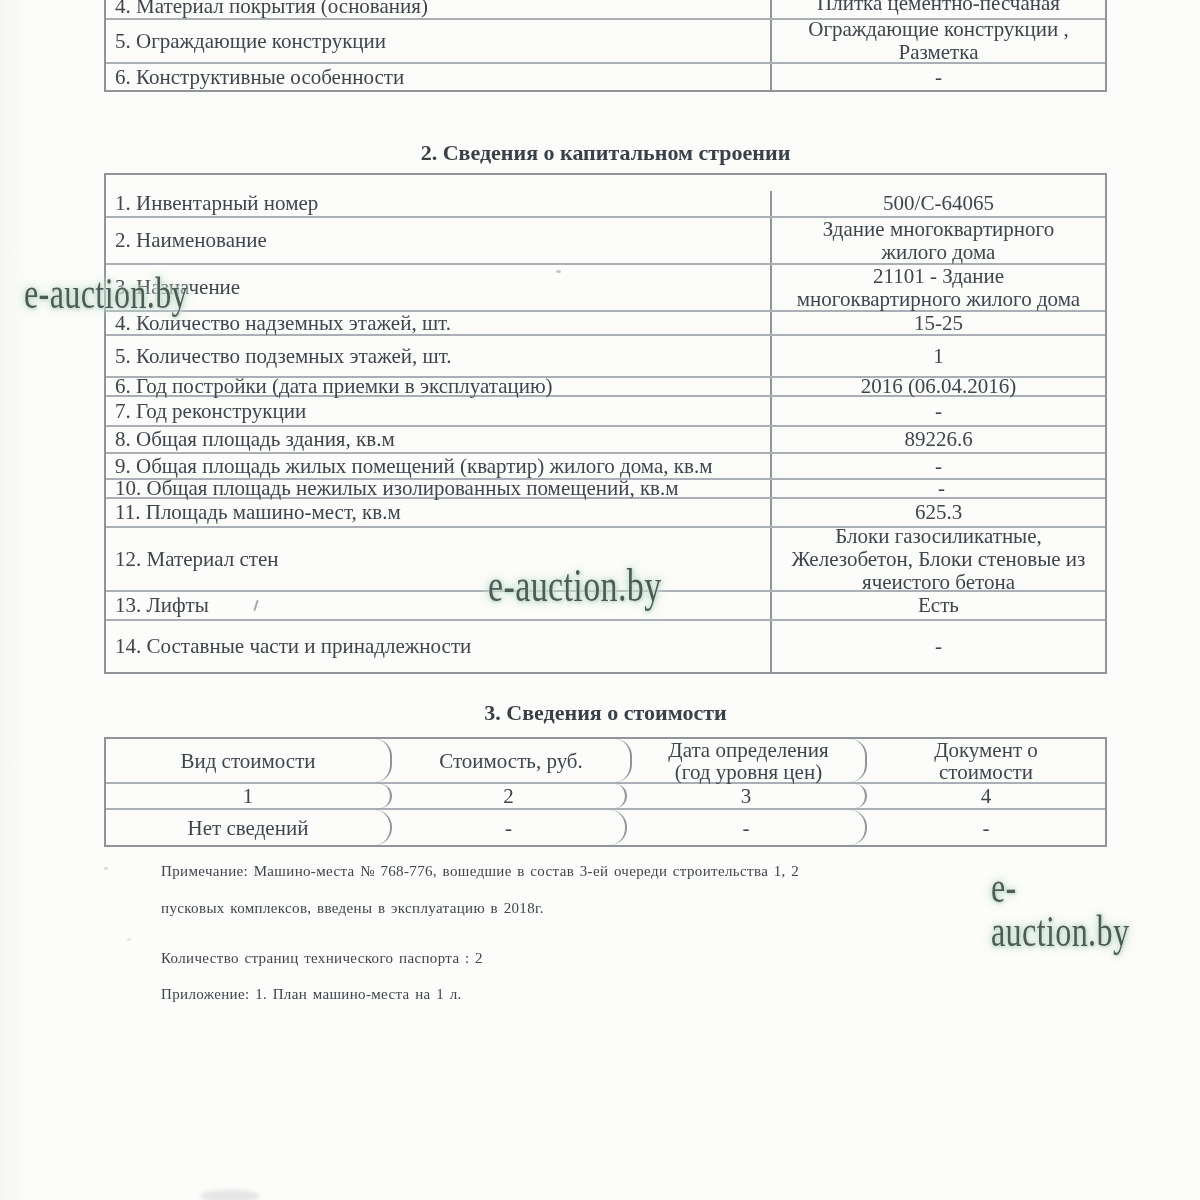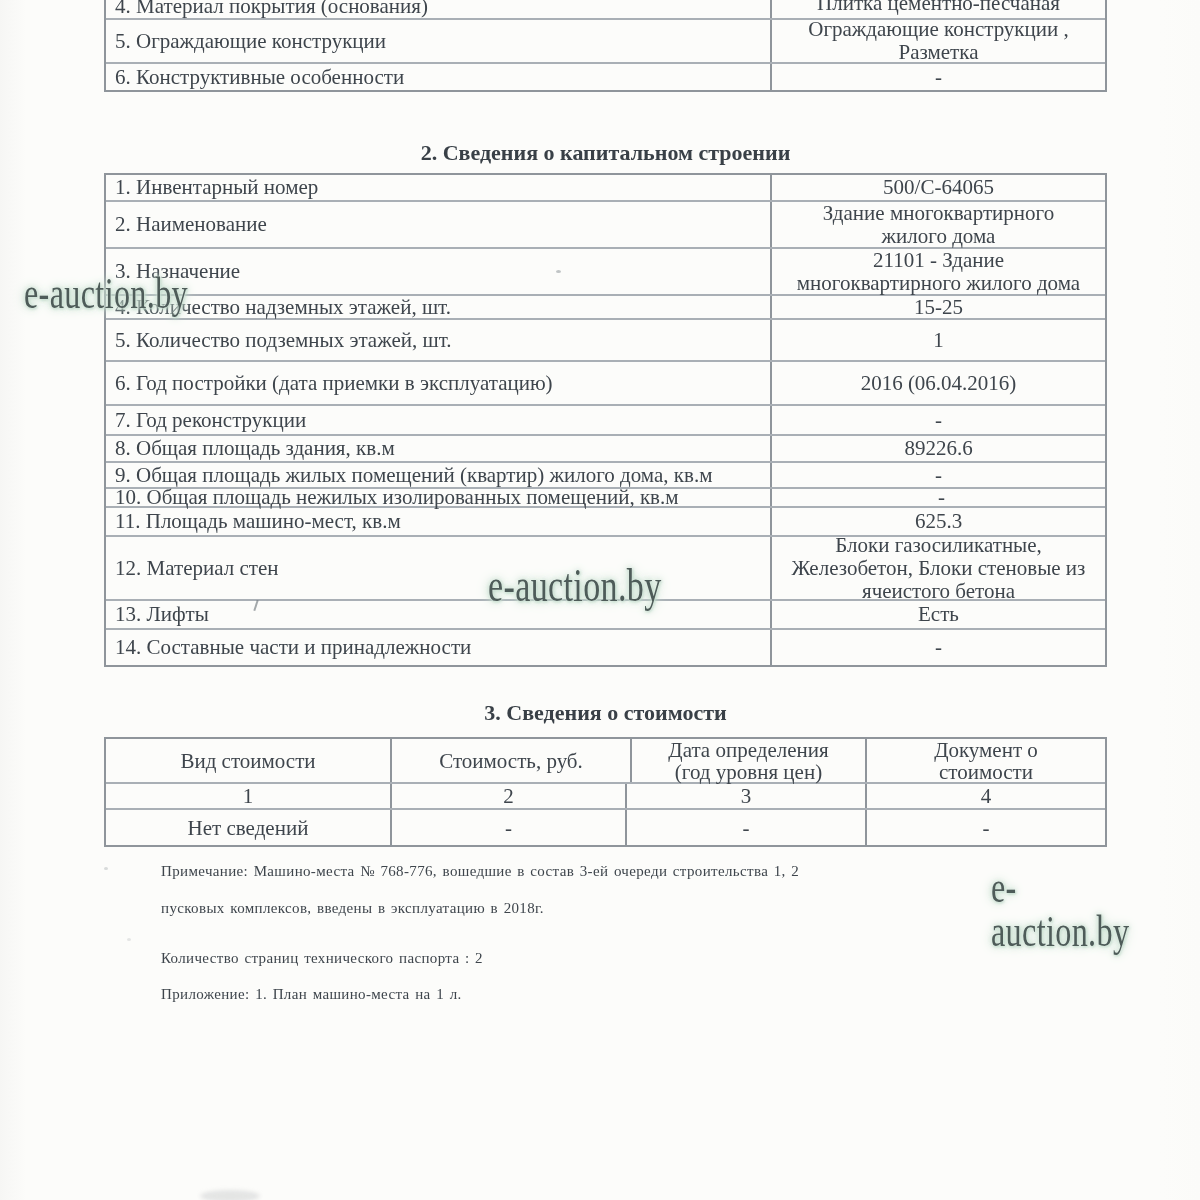--- a/index.html
+++ b/index.html
@@ -20,21 +20,21 @@
   .tbl-top .row4 .cl{align-items:flex-end;}
   .tbl-top .row4 .cv{align-items:flex-end;padding-bottom:3px;}
   .tbl2{top:173px;}
   .sec-title{position:absolute;left:104px;width:1003px;text-align:center;
       font-weight:bold;font-size:22px;color:#394047;}
   .t2{top:140px;}
   .t3{top:700px;}
   
   .tbl3{top:737px;}
   .c3{box-sizing:border-box;border-right:2px solid #8f959b;display:flex;align-items:center;
-      justify-content:center;text-align:center;font-size:21px;line-height:22px;white-space:pre-line;}
+      justify-content:center;text-align:center;font-size:21px;line-height:22px;white-space:pre-line;border-radius:17px;}
   .c3:last-child{border-right:none;}
   .w1{width:286px;}.w2{width:235px;}.w3{width:240px;}.w4{flex:1;}
   
   .note{position:absolute;left:161px;font-size:15px;letter-spacing:.35px;word-spacing:1.5px;color:#3e454c;white-space:nowrap;}
   
   .wm{position:absolute;font-family:"Liberation Serif",serif;color:#4e5c59;line-height:1;
       transform:scaleX(.73);transform-origin:left top;letter-spacing:.5px;
       text-shadow:0 0 2px rgba(255,255,255,.7),0 0 6px #bcd8c6,0 0 11px #c6ddce,0 0 18px #d4e6da,1px 1px 3px #aecdbb;}
   .wm-left{left:24px;top:272px;font-size:44px;}
   .wm-mid{left:488px;top:563px;font-size:46px;transform:scaleX(.74);}
@@ -61,21 +61,21 @@
     </div>
     <div class="row" style="height:26px;">
       <div class="cl">6. Конструктивные особенности</div>
       <div class="cv">-</div>
     </div>
   </div>
 
   <div class="sec-title t2">2. Сведения о капитальном строении</div>
 
   <div class="tbl tbl2">
-    <div class="row" style="height:27px;">
+    <div class="row" style="height:27px;margin-top:16px;">
       <div class="cl">1. Инвентарный номер</div>
       <div class="cv">500/С-64065</div>
     </div>
     <div class="row" style="height:47px;">
       <div class="cl">2. Наименование</div>
       <div class="cv">Здание многоквартирного
 жилого дома</div>
     </div>
     <div class="row" style="height:47px;">
       <div class="cl">3. Назначение</div>
@@ -83,21 +83,21 @@
 многоквартирного жилого дома</div>
     </div>
     <div class="row" style="height:24px;">
       <div class="cl">4. Количество надземных этажей, шт.</div>
       <div class="cv">15-25</div>
     </div>
     <div class="row" style="height:42px;">
       <div class="cl">5. Количество подземных этажей, шт.</div>
       <div class="cv">1</div>
     </div>
-    <div class="row" style="height:44px;">
+    <div class="row" style="height:19px;">
       <div class="cl">6. Год постройки (дата приемки в эксплуатацию)</div>
       <div class="cv">2016 (06.04.2016)</div>
     </div>
     <div class="row" style="height:30px;">
       <div class="cl">7. Год реконструкции</div>
       <div class="cv">-</div>
     </div>
     <div class="row" style="height:27px;">
       <div class="cl">8. Общая площадь здания, кв.м</div>
       <div class="cv">89226.6</div>
@@ -117,21 +117,21 @@
     <div class="row" style="height:64px;">
       <div class="cl">12. Материал стен</div>
       <div class="cv">Блоки газосиликатные,
 Железобетон, Блоки стеновые из
 ячеистого бетона</div>
     </div>
     <div class="row" style="height:29px;">
       <div class="cl">13. Лифты</div>
       <div class="cv">Есть</div>
     </div>
-    <div class="row" style="height:35px;">
+    <div class="row" style="height:51px;">
       <div class="cl">14. Составные части и принадлежности</div>
       <div class="cv">-</div>
     </div>
   </div>
 
   <div class="sec-title t3">3. Сведения о стоимости</div>
 
   <div class="tbl tbl3">
     <div class="row" style="height:45px;">
       <div class="c3 w1">Вид стоимости</div>

